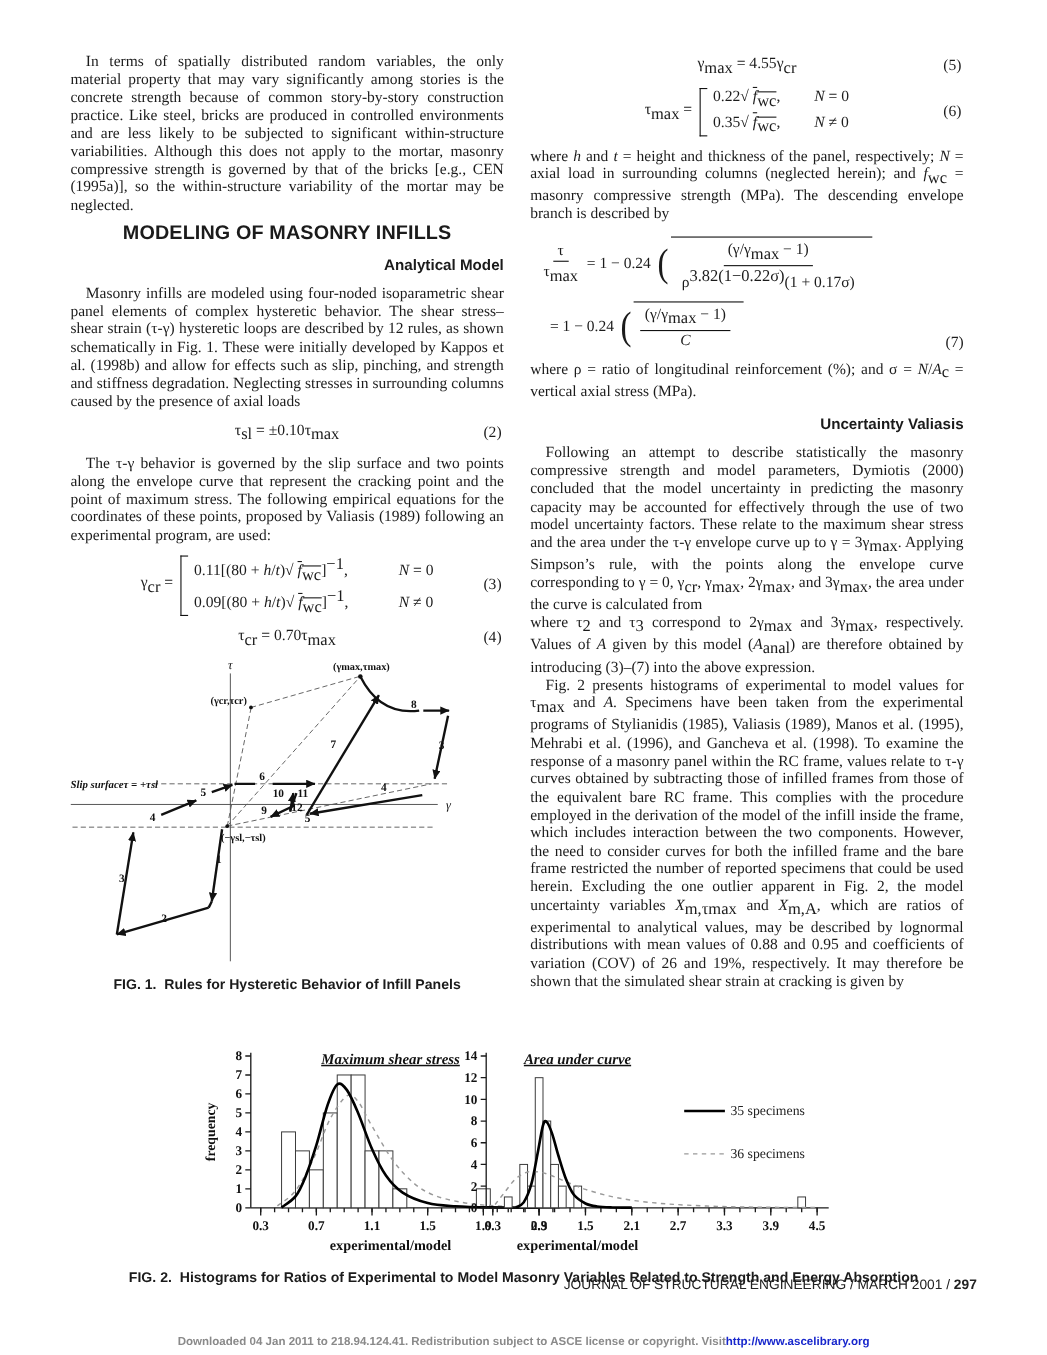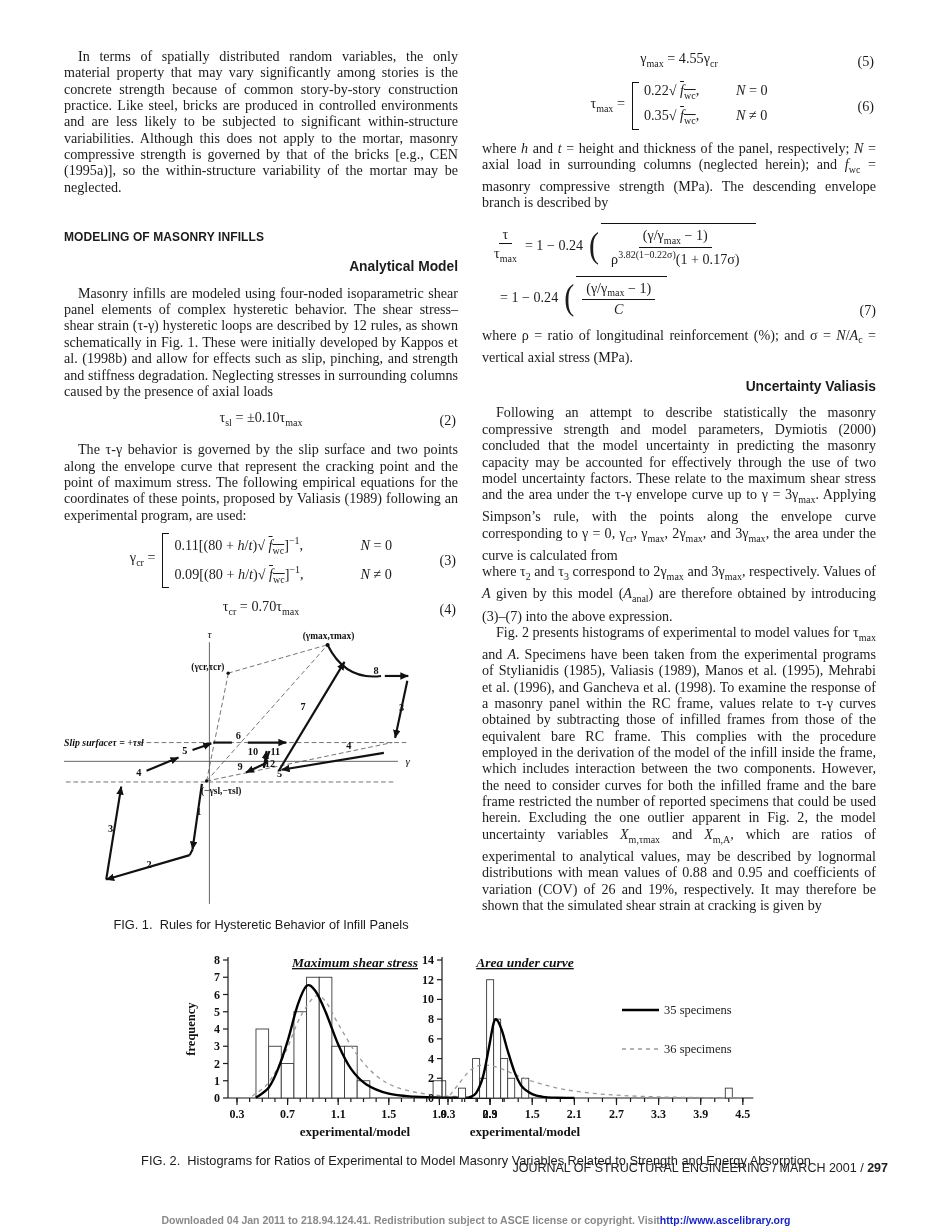--- a/index.html
+++ b/index.html
@@ -10,32 +10,32 @@
   }
   .columns{
     position:absolute;top:48px;left:64px;width:824px;height:908px;
     display:flex;gap:24px;overflow:hidden;
   }
   .col{width:394px;flex:0 0 394px;font-size:14.1px;line-height:16.35px;text-align:justify;}
   .para{margin:0;text-indent:14px;}
   .para.noindent{text-indent:0;}
   .h-section{
     font-family:"Liberation Sans","DejaVu Sans",sans-serif;
-    font-size:12px;font-weight:bold;margin:34px 0 10px;text-align:left;letter-spacing:.1px;
+    font-size:18px;font-weight:bold;margin:8px 0 10px;text-align:center;letter-spacing:.1px;
   }
   .h-sub{
     font-family:"Liberation Sans","DejaVu Sans",sans-serif;
     font-size:13.8px;font-weight:bold;margin:14px 0 9px;text-align:right;
   }
   
   .eq{position:relative;display:flex;justify-content:center;align-items:center;
       margin:10px 0;font-size:14.2px;text-align:left;}
   .eq .eq-num{position:absolute;right:2px;top:50%;transform:translateY(-50%);}
   .eq i{font-style:italic;}
-  sub,sup{font-size:10px;margin-top:19px;}
+  sub,sup{font-size:15px;margin-top:19px;}
   .ov{text-decoration:overline;}
   .lbracket{display:inline-block;width:6px;align-self:stretch;
     border-left:1.7px solid #111;border-top:1.7px solid #111;border-bottom:1.7px solid #111;
     margin:0 5px 0 7px;}
   .cases{display:inline-flex;flex-direction:column;gap:3px;}
   .case-row{display:flex;align-items:baseline;}
   .eq-e3 .case-row .expr{min-width:170px;font-family:Liberation Serif, serif;}
   .eq-e6 .case-row .expr{min-width:76px;}
   .case-row .cond{margin-left:16px;}
   .frac{display:inline-flex;flex-direction:column;align-items:center;margin:0 4px;vertical-align:middle;}
@@ -48,21 +48,21 @@
   .eq7-line.l2{padding-left:14px;position:relative;margin-bottom:0;}
   .eq7-line .eq-num7{margin-left:auto;align-self:flex-end;padding-top:26px;}
   .eq8wrap{display:block;margin:10px 0;}
   .eq8line{text-align:center;font-size:13.6px;}
   .eq8num{text-align:right;padding-right:2px;}
   
   .fig1{margin-top:6px;}
   .fig1-svg{display:block;width:394px;height:auto;}
   .figcap{
     font-family:"Liberation Sans","DejaVu Sans",sans-serif;
-    font-size:12.8px;font-weight:normal;text-align:center;margin-top:6px;
+    font-size:12.8px;font-weight:bold;text-align:center;margin-top:6px;
   }
   .fx{stroke:#4a4a4a;stroke-width:0.9;}
   .fd{stroke:#5a5a5a;stroke-width:0.9;stroke-dasharray:5 3;fill:none;}
   .fb{stroke:#111;stroke-width:2.3;fill:none;}
   .fnum{font:bold 11px "Liberation Serif",serif;fill:#111;}
   .fpt{font:bold 10px "Liberation Serif",serif;fill:#111;}
   .fax{font:italic 12px "Liberation Serif",serif;fill:#111;}
   .fslip{font:italic bold 10.5px "Liberation Serif",serif;fill:#111;}
   
   .fig2{position:absolute;top:955px;left:0;width:952px;}

